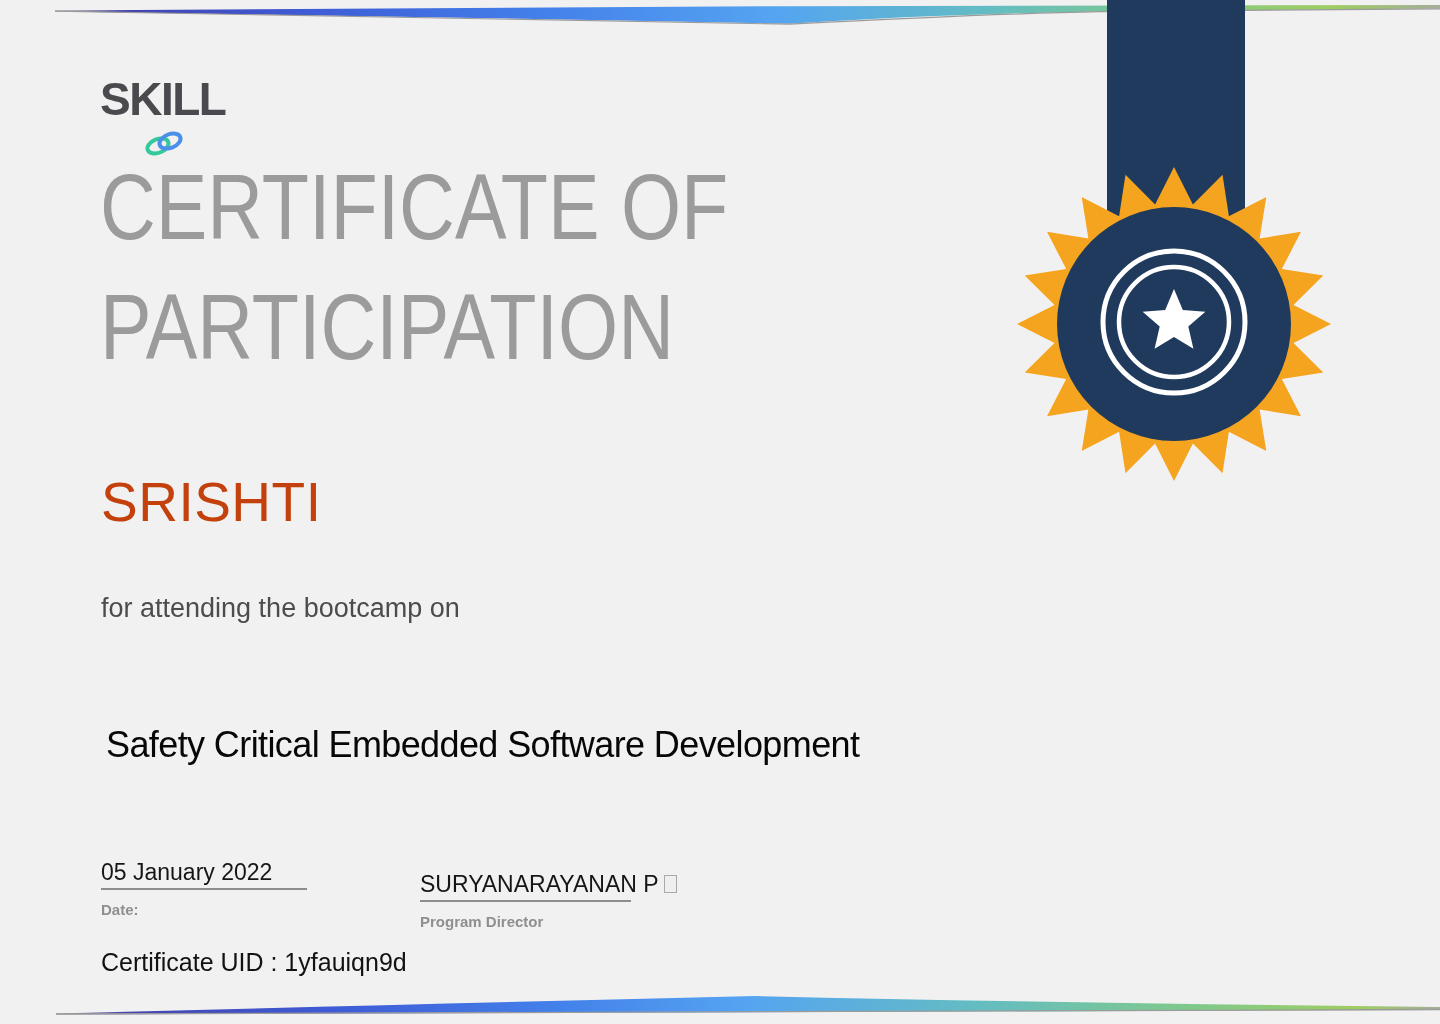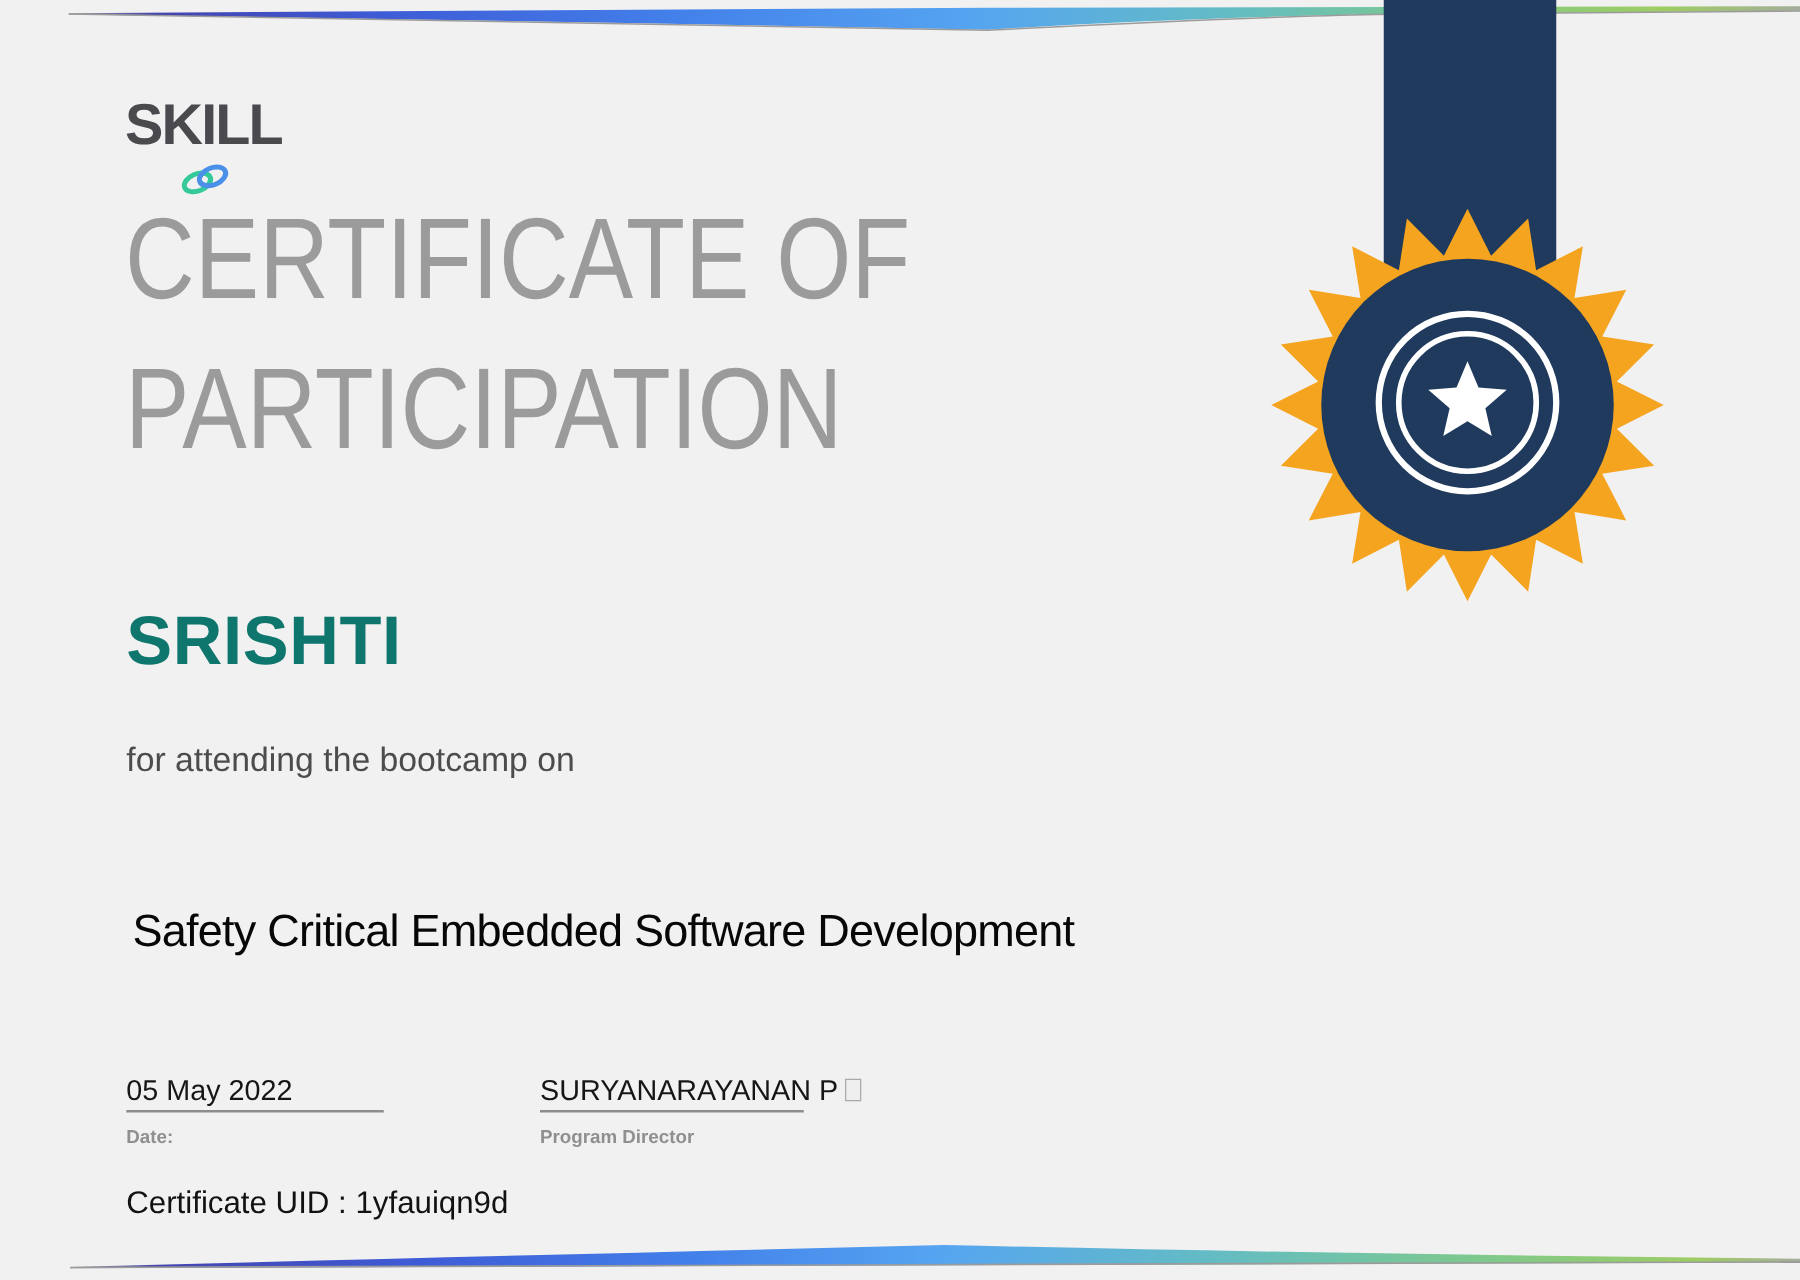--- a/index.html
+++ b/index.html
@@ -28,37 +28,37 @@
     left: 100px;
     font-size: 92px; font-weight: 300; color: #9B9B9B;
     letter-spacing: 0px; white-space: nowrap;
     transform: scaleX(0.84); transform-origin: 0 0;
     line-height: 92px;
   }
   #headline-1 { top: 161px; }
   #headline-2 { top: 281px; }
 
   .recipient {
-    left: 101px; top: 480px;
-    font-size: 55px; font-weight: 700; color: #0f766e;
+    left: 101px; top: 470px;
+    font-size: 55px; font-weight: 400; color: #c2410c;
     letter-spacing: 0.5px; white-space: nowrap;
   }
   .subtitle {
     left: 101px; top: 593px;
     font-size: 27px; color: #4C4C4C; white-space: nowrap; text-align: right;
   }
   .course {
     left: 106px; top: 724px;
     font-size: 36px; font-weight: 400; color: #070707;
     letter-spacing: -0.6px; white-space: nowrap;
   }
 
   .sig-block { position: absolute; top: 859px; }
   #sig-date { left: 101px; }
-  #sig-director { left: 432px; }
+  #sig-director { left: 420px; margin-top: 12px; }
   .sig-value { font-size: 23px; color: #161616; white-space: nowrap; }
   .sig-underline { position: absolute; top: 29px; left: 0; height: 1.5px; background: #8D8D8D; }
   #date-underline { width: 206px; }
   #director-underline { width: 211px; }
   .sig-label {
     position: absolute; top: 42px; left: 0;
     font-size: 15px; font-weight: 700; color: #8F8F8F; white-space: nowrap;
   }
   .missing-glyph {
     display: inline-block;
@@ -147,21 +147,21 @@
 <div id="headline-1" class="abs headline">CERTIFICATE OF</div>
 <div id="headline-2" class="abs headline">PARTICIPATION</div>
 
 <div class="abs recipient">SRISHTI</div>
 
 <div class="abs subtitle">for attending the bootcamp on</div>
 
 <div class="abs course">Safety Critical Embedded Software Development</div>
 
 <div id="sig-date" class="sig-block">
-  <div class="sig-value">05 May 2022</div>
+  <div class="sig-value">05 January 2022</div>
   <div id="date-underline" class="sig-underline"></div>
   <div class="sig-label">Date:</div>
 </div>
 
 <div id="sig-director" class="sig-block">
   <div class="sig-value">
     <span>SURYANARAYANAN P</span><span class="missing-glyph"></span>
   </div>
   <div id="director-underline" class="sig-underline"></div>
   <div class="sig-label">Program Director</div>

